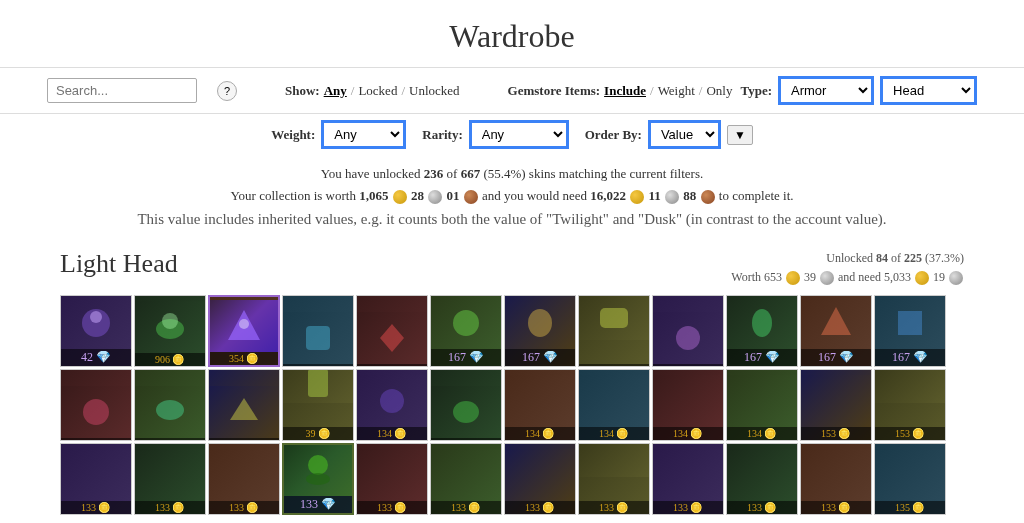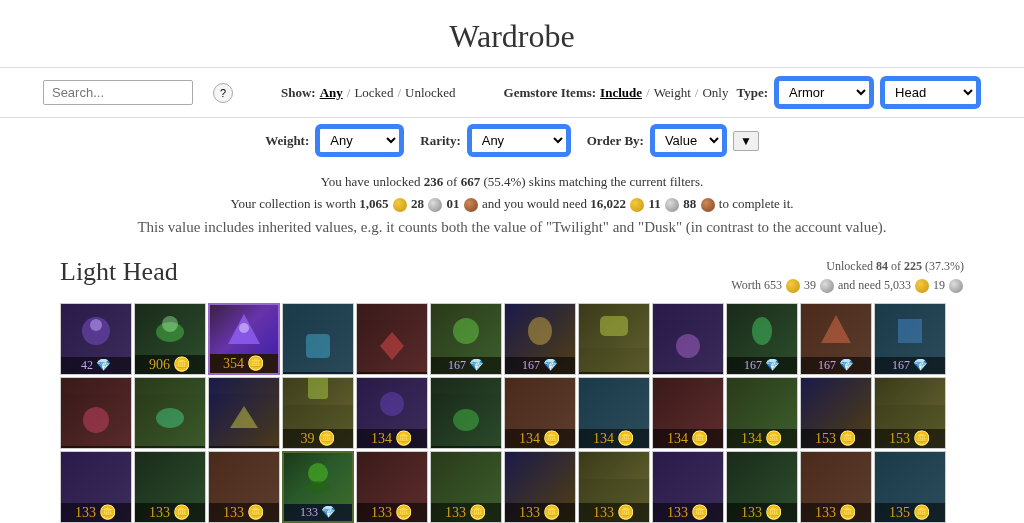--- a/index.html
+++ b/index.html
@@ -24,22 +24,22 @@
     }
     .filter-group { display: flex; align-items: center; gap: 4px; margin-left: 40px; }
     .filter-label { font-weight: bold; font-size: 13px; }
     .filter-link { color: #333; cursor: pointer; font-size: 13px; }
     .filter-link.active { color: #000; font-weight: bold; text-decoration: underline; }
     .filter-sep { color: #999; }
     .select-wrap {
       display: flex; align-items: center; gap: 6px;
     }
     select {
-      border: 5px solid #3b82f6; padding: 3px 6px; font-size: 13px;
-      background: #fff; cursor: pointer; border-radius: 6px;
+      border: 3px solid #3b82f6; padding: 3px 6px; font-size: 13px;
+      background: #fff; cursor: pointer; border-radius: 0;
     }
 
     .second-row {
       display: flex; align-items: center; justify-content: center; gap: 16px;
       padding: 6px 20px;
     }
 
     .stats-section {
       text-align: center; padding: 8px 20px; line-height: 1.7; font-size: 13px;
     }
@@ -65,21 +65,21 @@
       width: 100%; height: 52px;
       background: linear-gradient(135deg, #2a2a4a, #3a3a5a, #4a3a2a, #2a4a3a);
       display: flex; align-items: center; justify-content: center;
     }
     .skin-cost {
       width: 100%; background: rgba(0,0,0,0.55);
       color: #fff; font-size: 10px; text-align: center;
       padding: 1px 2px; display: flex; align-items: center; justify-content: center; gap: 2px;
     }
     .gem-small { color: #c5a0f0; font-size: 12px; }
-    .coin-small { color: #d4a017; font-size: 14px; }
+    .coin-small { color: #d4a017; font-size: 10px; }
 
     
     .var-a { background: linear-gradient(135deg, #2a1a4a, #3a2a5a); }
     .var-b { background: linear-gradient(135deg, #1a2a1a, #2a4a2a); }
     .var-c { background: linear-gradient(135deg, #4a2a1a, #5a3a2a); }
     .var-d { background: linear-gradient(135deg, #1a3a4a, #2a4a5a); }
     .var-e { background: linear-gradient(135deg, #3a1a1a, #5a2a2a); }
     .var-f { background: linear-gradient(135deg, #2a3a1a, #3a5a2a); }
     .var-g { background: linear-gradient(135deg, #1a1a4a 0%, #4a3a1a 100%); }
     .var-h { background: linear-gradient(135deg, #3a3a1a, #5a5a2a); gap: 24px; }

